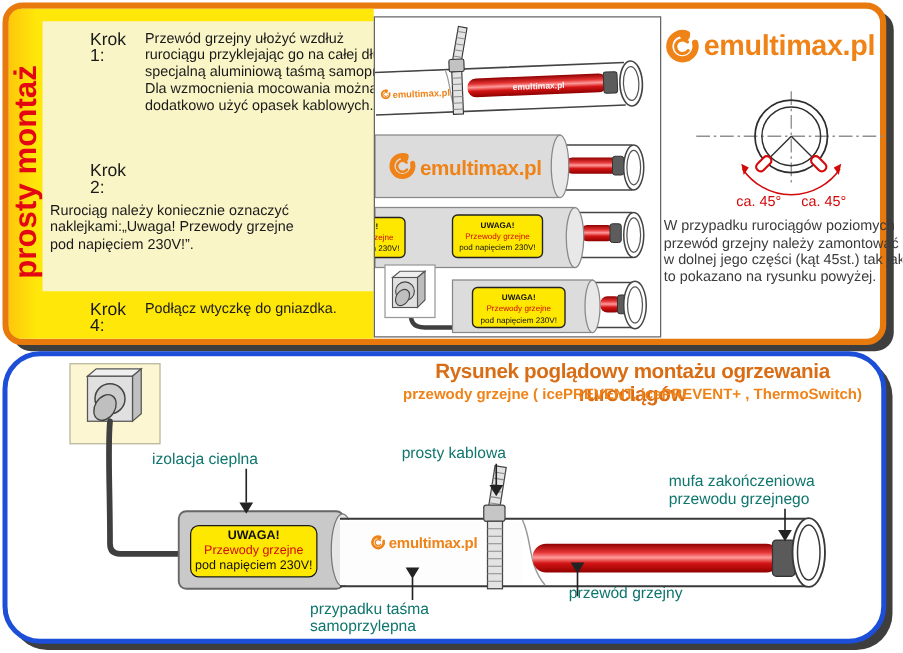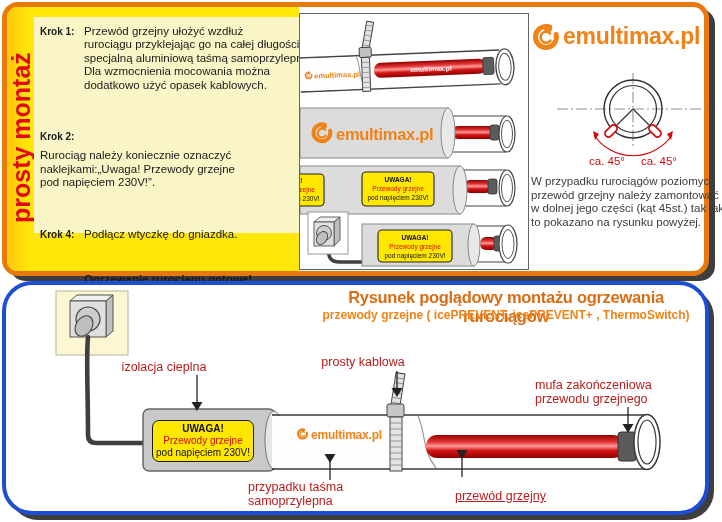--- a/index.html
+++ b/index.html
@@ -15,42 +15,42 @@
   
   .yellow-left{position:absolute;left:0;top:0;width:292px;height:264px;
                background:linear-gradient(to right,#fdc70a,#ffe70a 22px);border-radius:10px 0 0 10px;}
   .vertical-label{position:absolute;left:0px;top:12px;height:238px;width:28px;
                   writing-mode:vertical-rl;transform:rotate(180deg);
                   font-size:25px;font-weight:bold;color:#e30613;letter-spacing:0px;
                   text-align:center;line-height:28px;}
   .cream{position:absolute;left:27px;top:10px;width:265px;height:216px;background:#f9f5c6;}
   .step{display:flex;margin:0 0 6px 6px;}
   .step:first-child{margin-top:8px;}
-  .step-label{width:44px;flex:0 0 44px;font-size:10px;font-weight:bold;color:#1a1a1a;line-height:13.4px;}
+  .step-label{width:44px;flex:0 0 44px;font-size:14px;font-weight:normal;color:#1a1a1a;line-height:13.4px;margin-left:32px;}
   .step-text{font-size:11.5px;color:#1a1a1a;line-height:13.4px;}
   .step-text span{display:block;white-space:pre;}
   .bold-line{font-weight:bold;margin-top:32px;}
   .guarantee{position:absolute;left:27px;top:228px;width:265px;text-align:center;
              font-size:22px;font-weight:bold;color:#e30613;letter-spacing:-0.5px;}
   
   .pipes-box{position:absolute;left:292px;top:6px;width:230px;height:257px;background:#fff;
              border:1px solid #666;box-sizing:border-box;overflow:hidden;}
   
   .logo-row{position:absolute;left:524px;top:14px;display:flex;align-items:center;}
   .logo-text{font-size:23px;font-weight:bold;color:#ef8318;letter-spacing:-0.3px;margin-left:2px;}
   .angle-diagram{position:absolute;left:548px;top:64px;}
   .note{position:absolute;left:524px;top:168px;width:192px;font-size:11.5px;line-height:13.7px;
         color:#3b3b3b;white-space:pre;}
   
   .b-title{position:absolute;left:300px;top:3px;width:400px;text-align:center;
            font-size:16.5px;font-weight:bold;color:#d96d15;letter-spacing:-0.3px;}
   .b-subtitle{position:absolute;left:300px;top:23px;width:400px;text-align:center;
            font-size:12px;font-weight:bold;color:#ef8318;}
   .diagram-svg{position:absolute;left:0;top:0;}
-  .dlabel{position:absolute;font-size:12.5px;color:#b91c1c;line-height:13.5px;white-space:pre;}
+  .dlabel{position:absolute;font-size:12.5px;color:#0f766e;line-height:13.5px;white-space:pre;}
   .sticker{position:absolute;left:146px;top:135px;width:102px;box-sizing:border-box;
            background:#ffe800;border:1.6px solid #1a1a1a;border-radius:7px;
            padding:2px 0 3px 0;text-align:center;font-size:10px;line-height:11.8px;}
   .sticker .s1{font-weight:bold;color:#101010;}
   .sticker .s2{color:#d20a0a;}
   .sticker .s3{color:#101010;}
 </style>
 </head>
 <body>
 
@@ -300,17 +300,17 @@
     <div class="sticker">
       <div class="s1">UWAGA!</div>
       <div class="s2">Przewody grzejne</div>
       <div class="s3">pod napięciem 230V!</div>
     </div>
 
     <div class="dlabel" style="left:108px;top:76px;width:100px;text-align:center;">izolacja cieplna</div>
     <div class="dlabel" style="left:307px;top:71px;width:100px;text-align:center;">prosty kablowa</div>
     <div class="dlabel" style="left:529px;top:94px;">mufa zakończeniowa
 przewodu grzejnego</div>
-    <div class="dlabel" style="left:449px;top:205px;text-decoration:underline;">przewód grzejny</div>
+    <div class="dlabel" style="left:449px;top:183px;">przewód grzejny</div>
     <div class="dlabel" style="left:242px;top:196px;">przypadku taśma
 samoprzylepna</div>
   </div>
 </div>
 
 </body></html>

